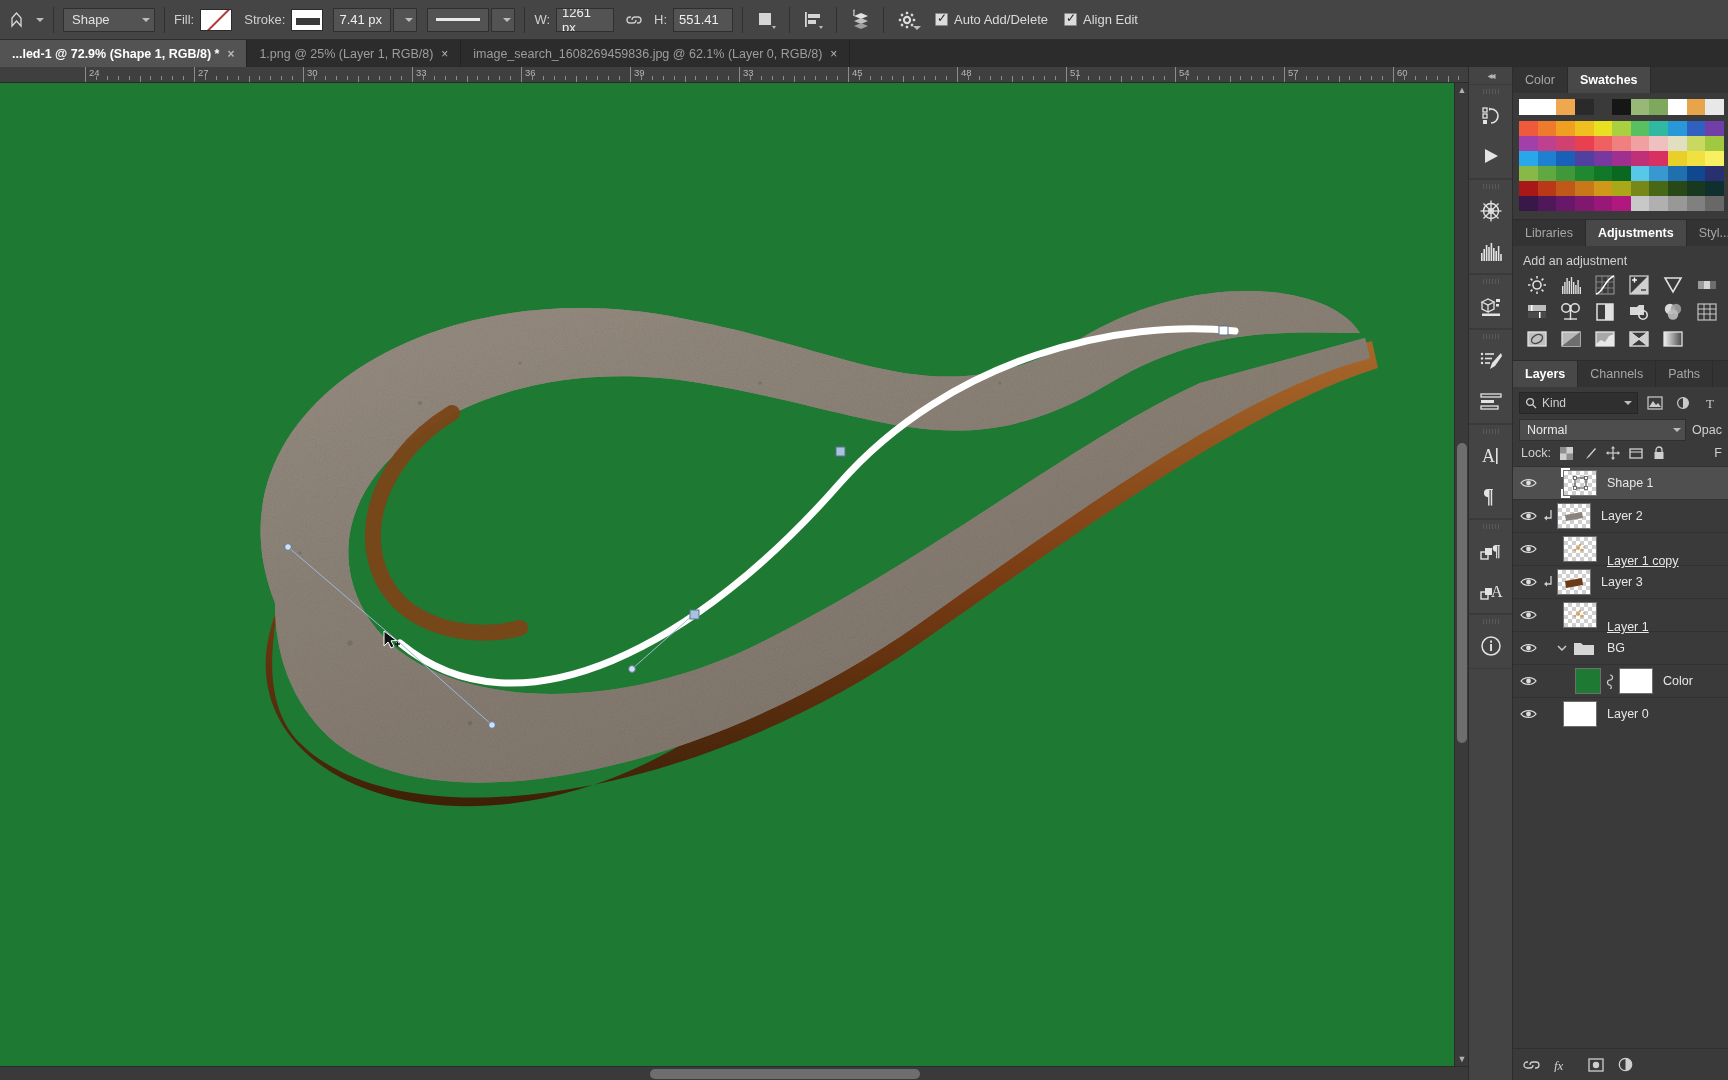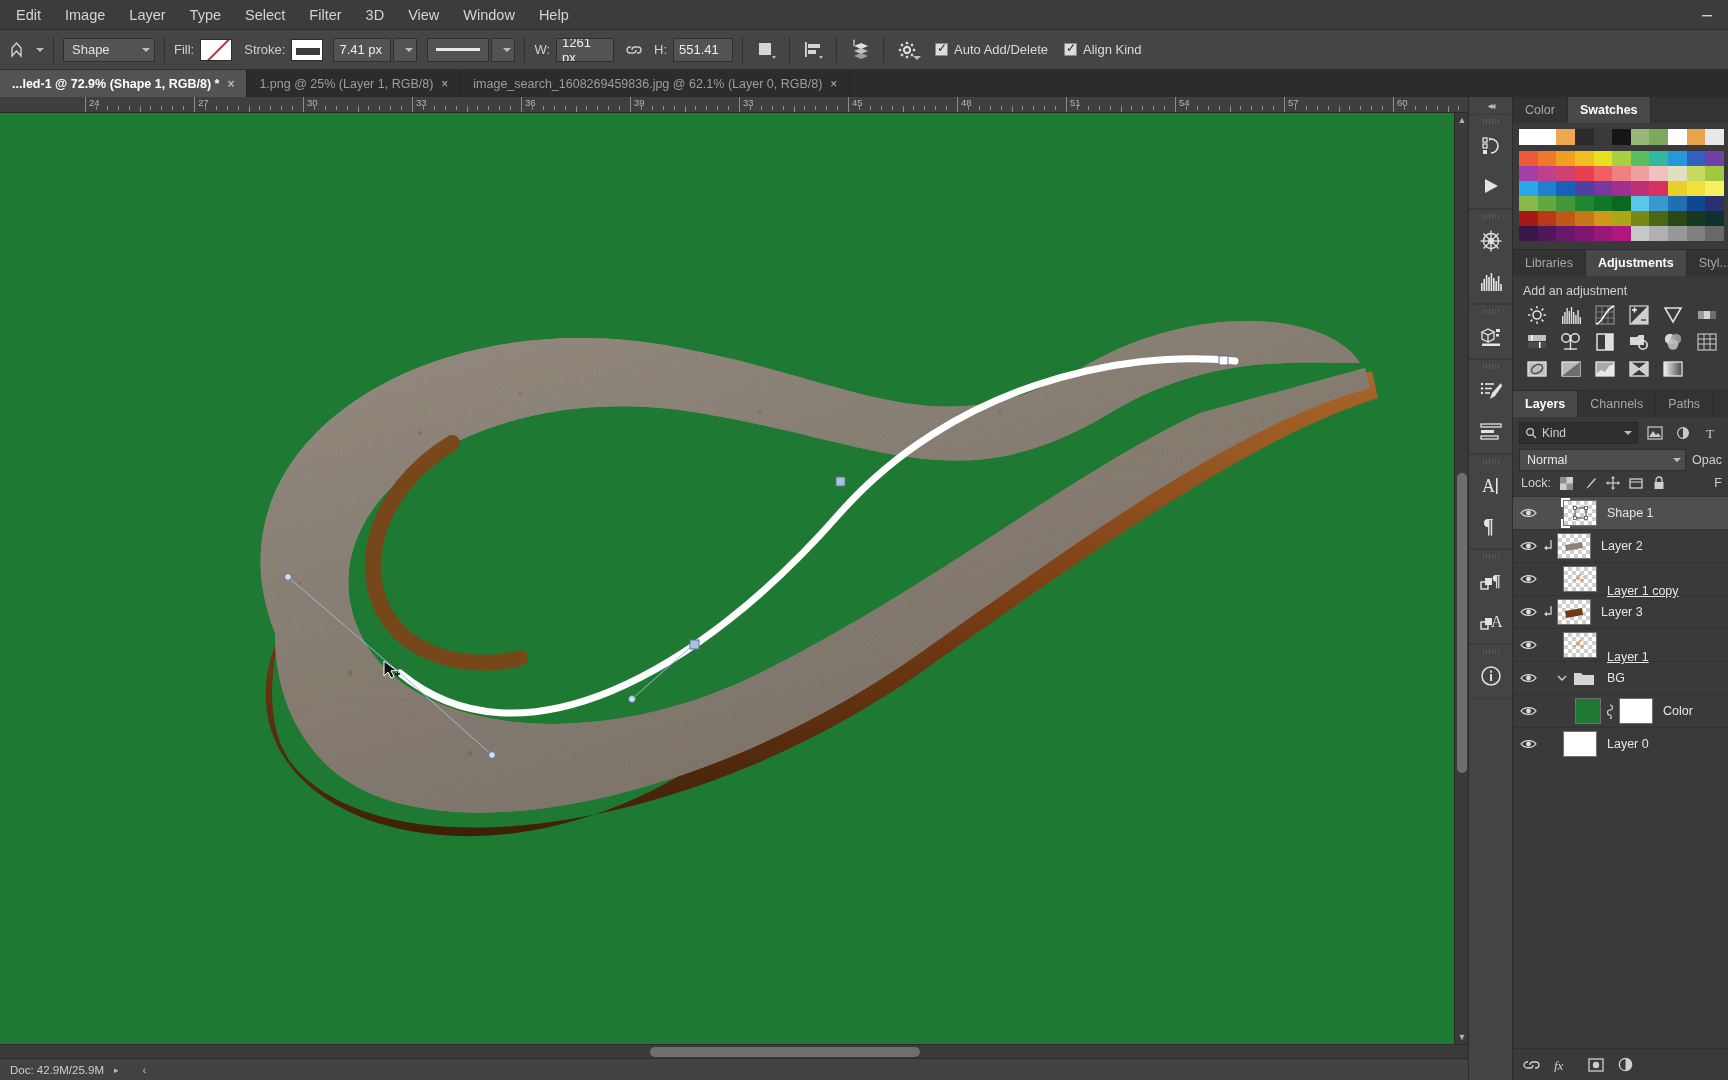--- a/index.html
+++ b/index.html
@@ -142,39 +142,20 @@
   .lay-foot{ height:32px; display:flex; align-items:center; gap:14px; padding:0 10px; border-top:1px solid #2f2f2f; color:#cfcfcf;}
 
   .vsplit{ height:1px; background:#2c2c2c;}
   svg{ display:block; }
 </style>
 </head>
 <body>
 
 <div class="app">
 
-  <div class="menubar">
-    <div class="menu-item">Edit</div>
-    <div class="menu-item">Image</div>
-    <div class="menu-item">Layer</div>
-    <div class="menu-item">Type</div>
-    <div class="menu-item">Select</div>
-    <div class="menu-item">Filter</div>
-    <div class="menu-item">3D</div>
-    <div class="menu-item">View</div>
-    <div class="menu-item">Window</div>
-    <div class="menu-item">Help</div>
-    <div class="win-ctrl">
-      <div class="win-btn">
-        <svg width="14" height="14" viewBox="0 0 14 14">
-            <rect x="2" y="7" width="10" height="1.4" fill="#cfcfcf"></rect>
-          </svg>
-      </div>
-    </div>
-  </div>
 
   <div class="optbar">
     <div class="toolprev">
       <svg width="20" height="20" viewBox="0 0 20 20">
           <path d="M5 16 L5 8 L9.5 3 L14 8 L14 16 L9.5 11 Z" fill="none" stroke="#d8d8d8" stroke-width="1.3"></path>
         </svg>
     </div>
     <div class="caret"></div>
     <div class="ob-sep"></div>
 
@@ -264,21 +245,21 @@
     </div>
 
     <div style="width:14px"></div>
     <label class="chk">
       <span class="chkbox"></span>
       <span>Auto Add/Delete</span>
     </label>
     <div style="width:16px"></div>
     <label class="chk">
       <span class="chkbox"></span>
-      <span>Align Kind</span>
+      <span>Align Edit</span>
     </label>
   </div>
 
   <div class="tabbar">
     <div class="tab active">
       <span>...led-1 @ 72.9% (Shape 1, RGB/8) *</span>
       <span class="x">×</span>
     </div>
     <div class="tab">
       <span>1.png @ 25% (Layer 1, RGB/8)</span>
@@ -521,25 +502,20 @@
           <div class="arrow" style="top:0">▲</div>
           <div class="thumb" style="top:360px;height:300px"></div>
           <div class="arrow" style="bottom:0">▼</div>
         </div>
       </div>
 
       <div class="hscroll">
         <div class="thumb" style="left:650px;width:270px"></div>
       </div>
 
-      <div class="statusbar">
-        <span>Doc: 42.9M/25.9M</span>
-        <span class="sarrow">▸</span>
-        <span style="margin-left:14px;color:#bdbdbd">‹</span>
-      </div>
     </div>
 
     <div class="railcol">
       <div class="rail-collapse">◂◂</div>
 
       <div class="railgroup">
         <div class="railgrip">
             <i></i>
             <i></i>
             <i></i>

